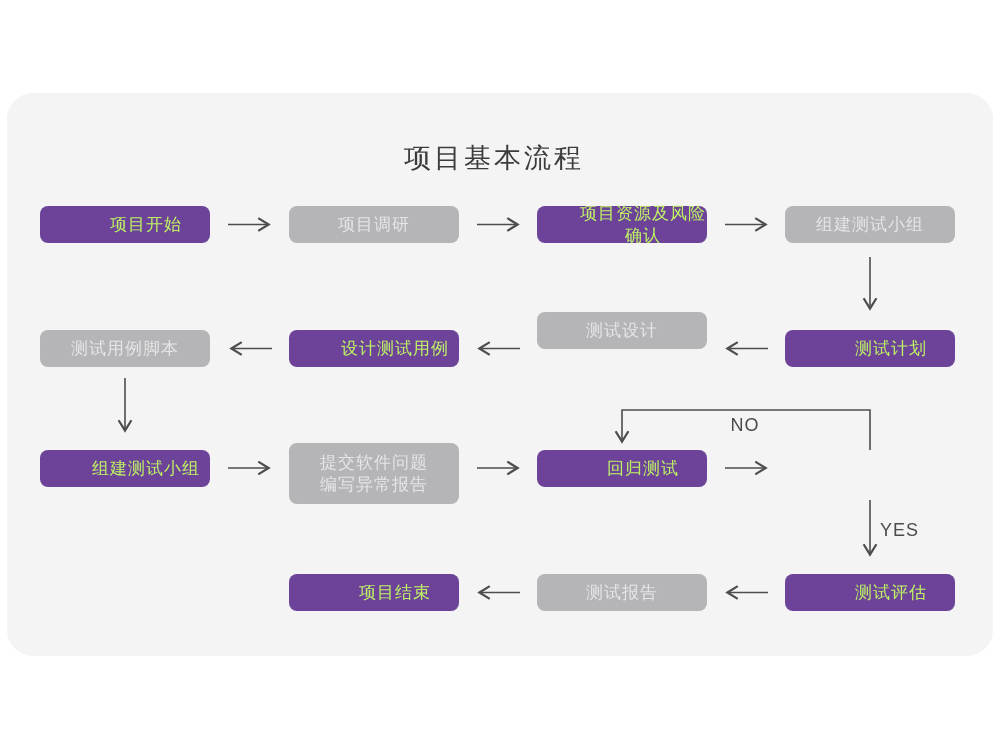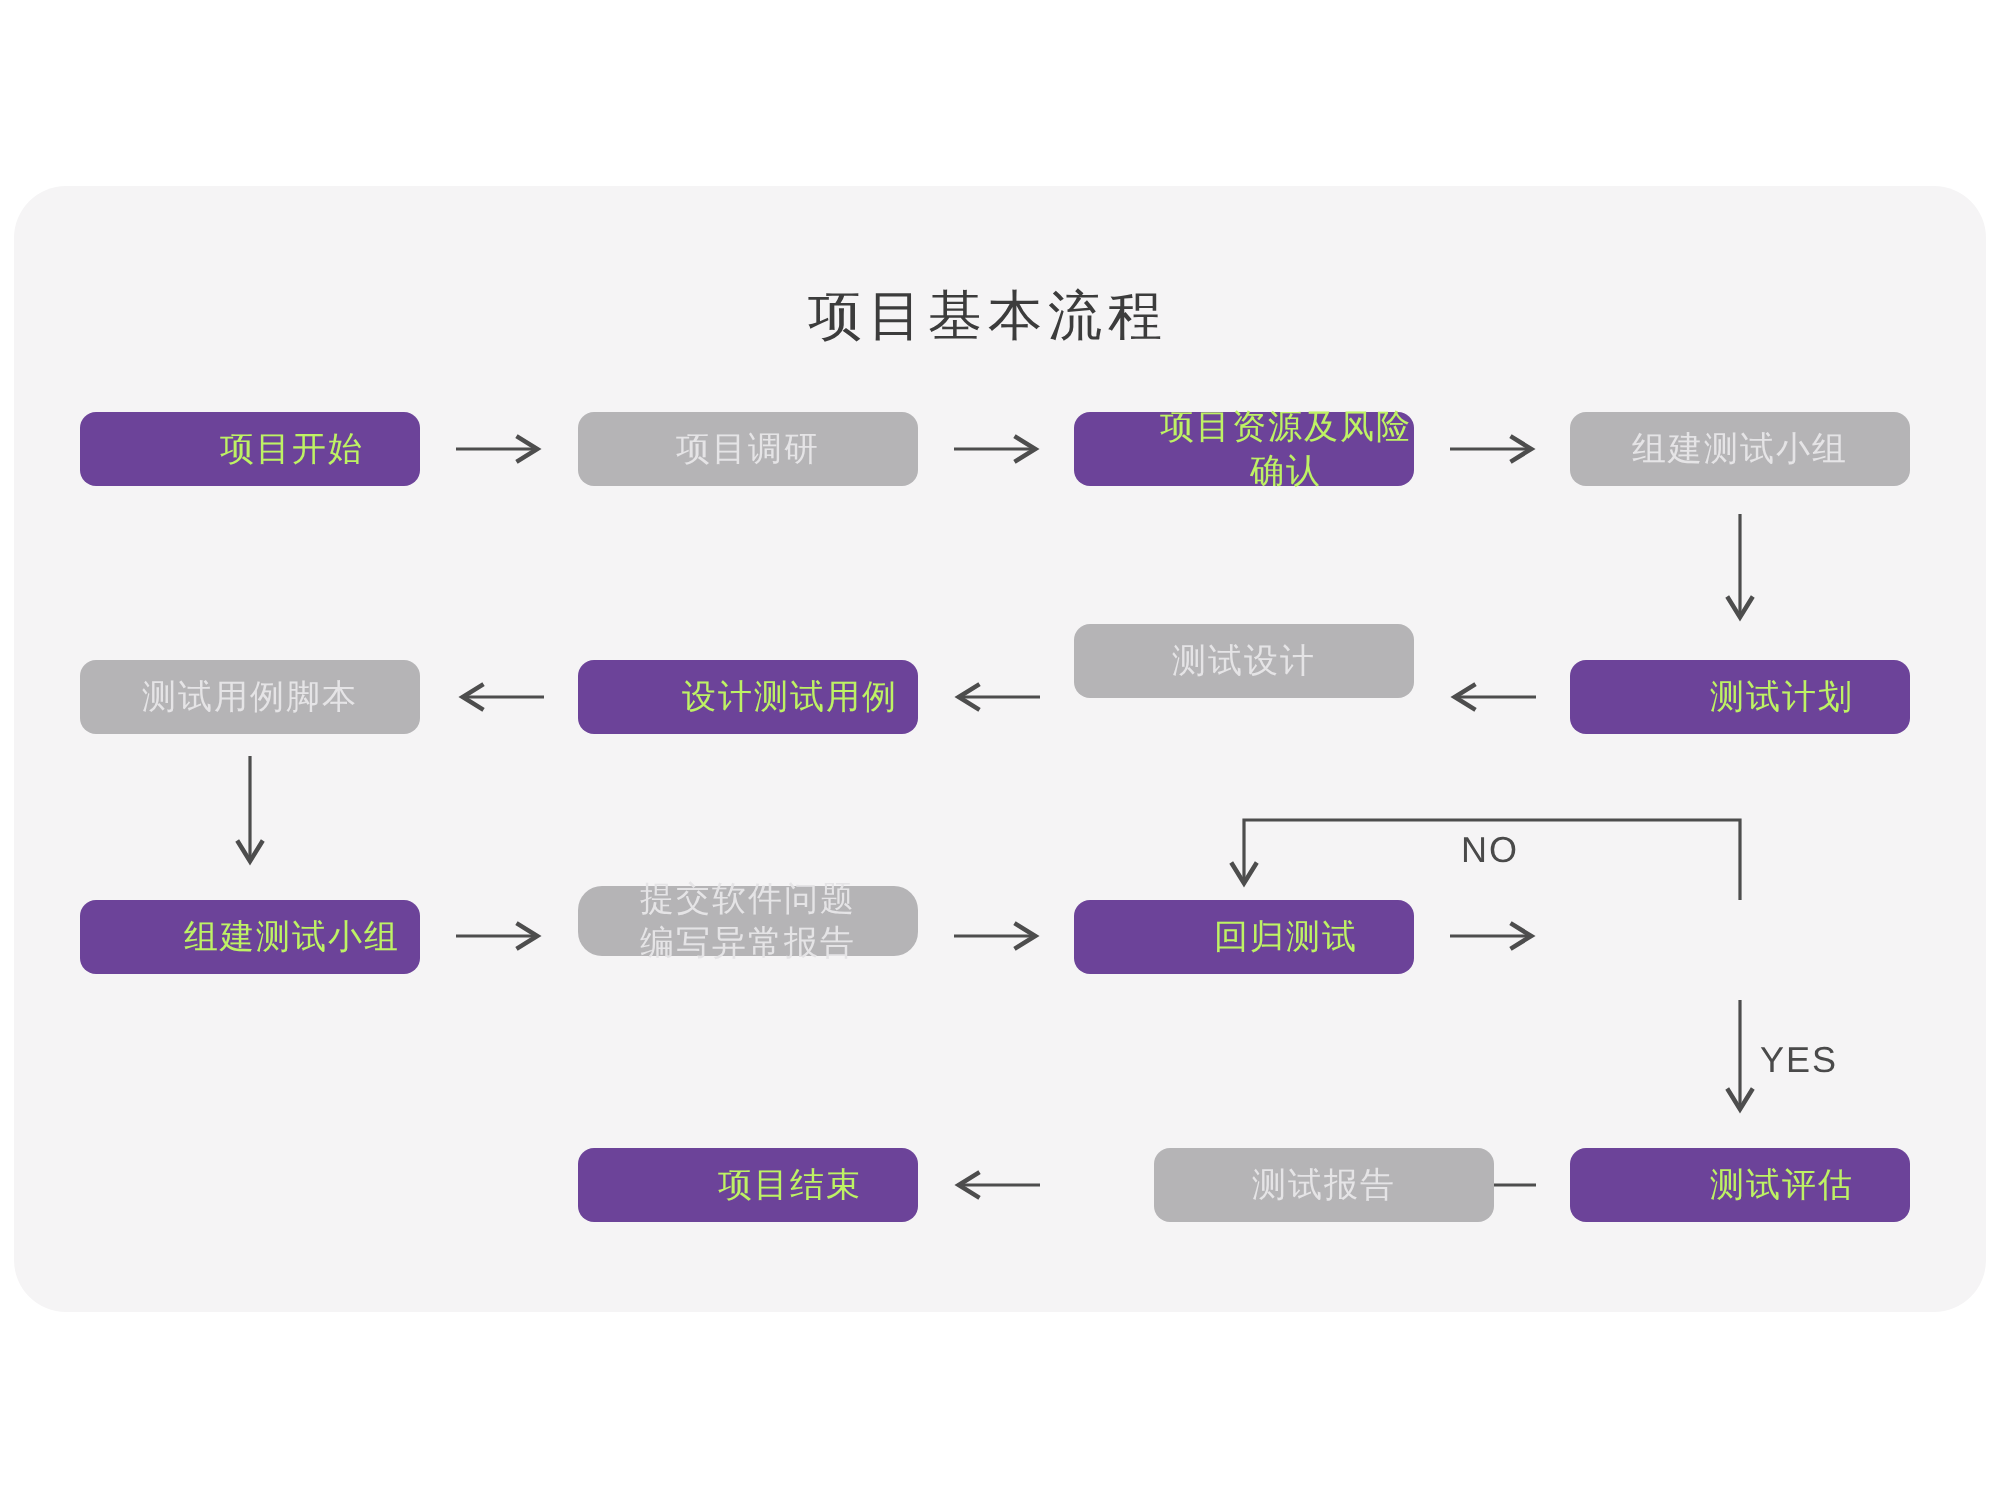--- a/index.html
+++ b/index.html
@@ -47,21 +47,21 @@
     align-items: center;
     justify-content: center;
     text-align: center;
     font-size: 17px;
     letter-spacing: 1px;
     line-height: 1.25;
     white-space: pre-line;
   }
   .node.purple { background: var(--purple, #6C4399); color: #bef264; padding-left: 42px; }
   .node.gray   { background: var(--gray, #B5B4B6);   color: #E5E4E6; }
-  .node.tall   { height: 35px; border-radius: 12px; }
+  .node.tall   { height: 61px; }
   .edge-label {
     position: absolute;
     font-size: 18px;
     letter-spacing: 1px;
     color: #4A4A4A;
   }
   .edge-label.no  { left: 745px; top: 415px; transform: translateX(-50%); }
   .edge-label.yes { left: 880px; top: 520px; }
 </style>
 </head>
@@ -113,19 +113,19 @@
   <div class="node gray" style="left:537px; top:312px;">测试设计</div>
   <div class="node purple" style="left:289px; top:330px;">设计测试用例</div>
   <div class="node gray" style="left:40px;  top:330px;">测试用例脚本</div>
 
   <div class="node purple" style="left:40px;  top:450px;">组建测试小组</div>
   <div class="node gray tall" style="left:289px; top:443px;">提交软件问题
 编写异常报告</div>
   <div class="node purple" style="left:537px; top:450px;">回归测试</div>
 
   <div class="node purple" style="left:785px; top:574px;">测试评估</div>
-  <div class="node gray" style="left:537px; top:574px;margin-left:40px;">测试报告</div>
+  <div class="node gray" style="left:537px; top:574px;">测试报告</div>
   <div class="node purple" style="left:289px; top:574px;">项目结束</div>
 
   <div class="edge-label no">NO</div>
   <div class="edge-label yes">YES</div>
 
 </div>
 
 </body></html>

